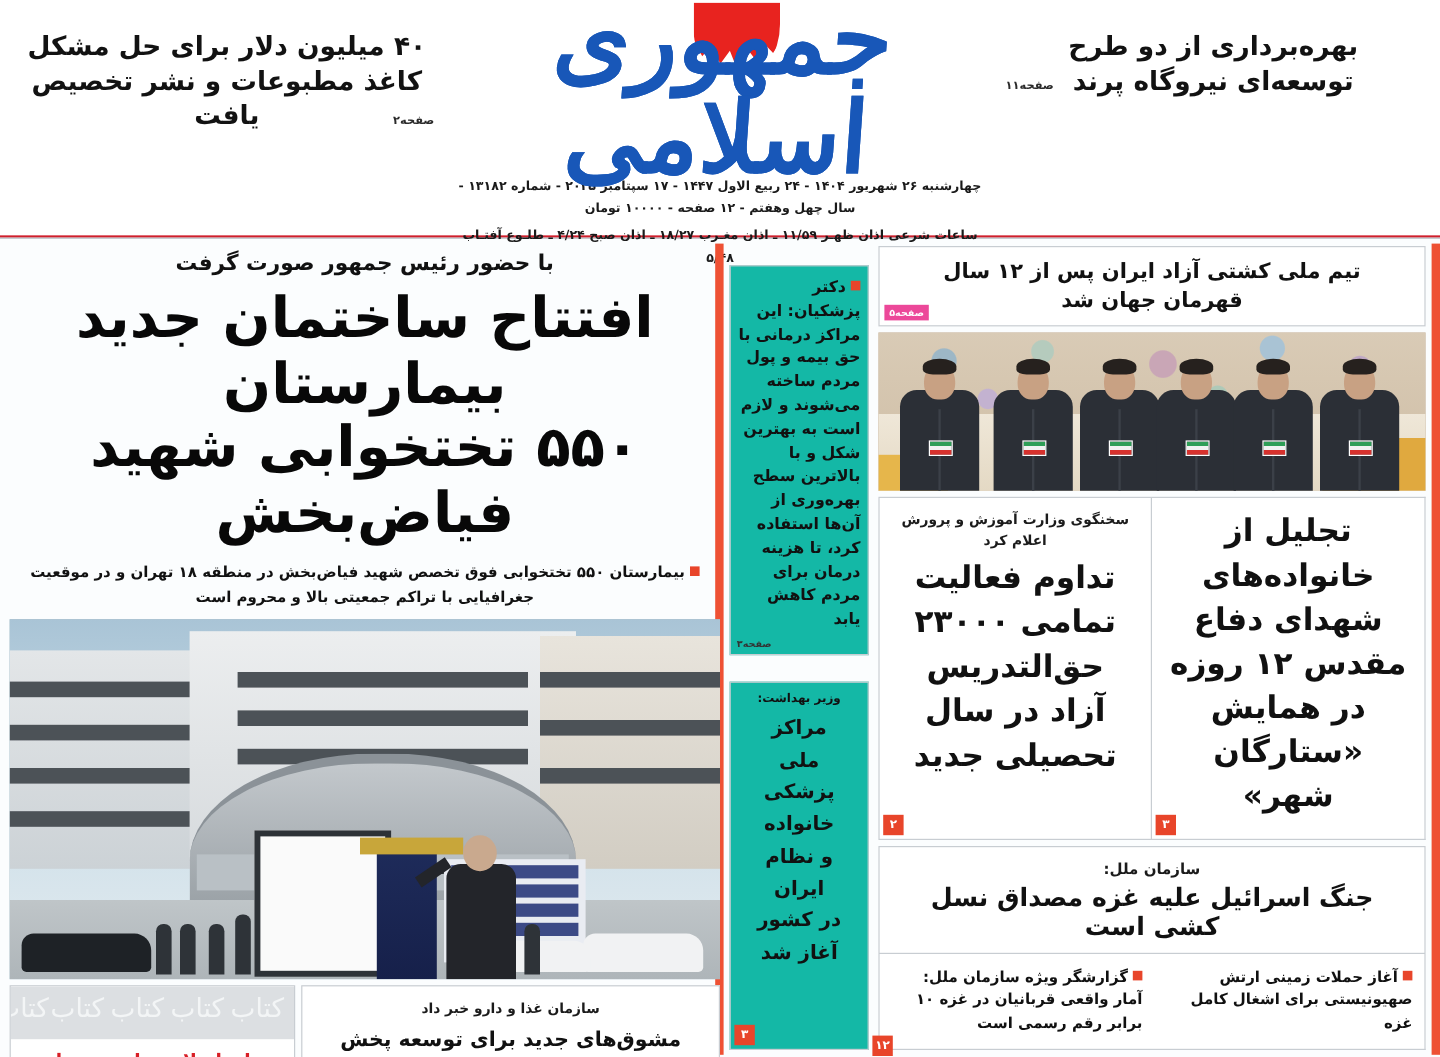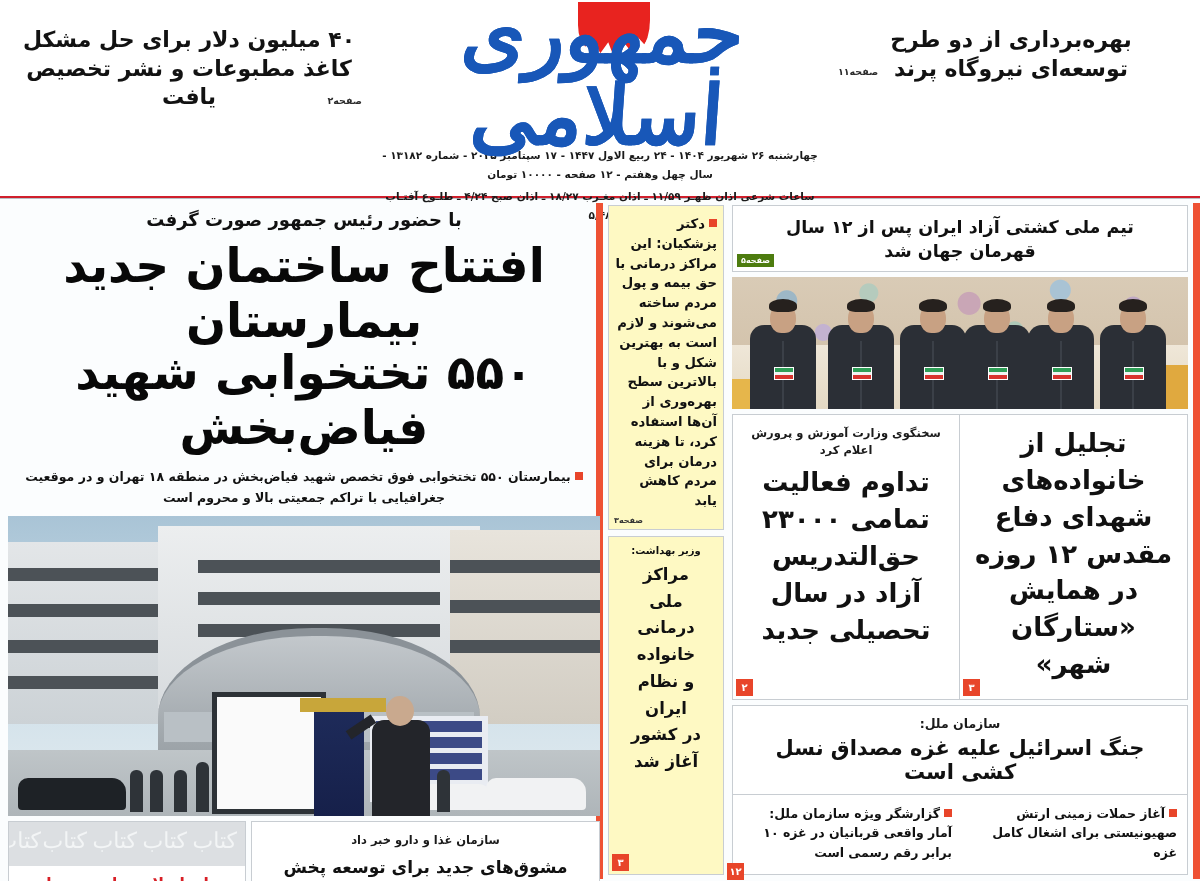--- a/index.html
+++ b/index.html
@@ -103,21 +103,21 @@
 
   
   .gaza{margin:0 4px 0;padding:9px 12px 10px;}
   .gaza .kicker{font-size:12.5px;margin-bottom:2px;}
   .gaza h2{margin:0;font-size:21px;font-weight:bold;text-align:center;letter-spacing:-0.5px;}
   .bullets{display:flex;margin:0 4px;border:1px solid #c8cdd2;border-top:none;background:#fff;position:relative;padding:9px 10px 12px;gap:16px;}
   .bullet{flex:1 1 50%;font-size:12.5px;font-weight:bold;line-height:1.55;text-align:right;letter-spacing:-0.2px;}
   .sq{display:inline-block;width:8px;height:8px;background:#e8452a;margin-left:4px;vertical-align:1px;}
 
   
-  .vert-card{background:#fef9c3;border:1px solid #c8cdd2;position:relative;padding:8px 6px 18px;box-sizing:border-box;text-align:center;}
+  .vert-card{background:#14b8a6;border:1px solid #c8cdd2;position:relative;padding:8px 6px 18px;box-sizing:border-box;text-align:center;margin-top:16px;}
   .vert-quote{font-size:13.2px;font-weight:bold;line-height:1.5;text-align:right;letter-spacing:-0.3px;}
   .vert-kicker{font-size:10px;font-weight:bold;margin-bottom:6px;}
   .vert-word{font-size:16.5px;font-weight:bold;line-height:1.62;letter-spacing:-0.3px;}
 
   
   .lead-kicker{font-size:18px;font-weight:bold;text-align:center;letter-spacing:-0.4px;margin:4px 0 8px;}
   .lead-head{
     font-size:47px;font-weight:bold;text-align:center;line-height:1.18;letter-spacing:-1.6px;margin:0 0 10px;color:#080808;
   }
   .lead-sub{font-size:12.5px;font-weight:bold;text-align:center;line-height:1.7;letter-spacing:-0.2px;padding:0 6px 8px;}
@@ -185,21 +185,21 @@
   <div class="rule-red"></div>
   <div class="rule-grey"></div>
 
   <div class="body-area">
     <div class="cols">
 
       <div class="col-left">
 
         <div class="box" style="margin:0 4px 5px;">
           <div class="sports-cap">تیم ملی کشتی آزاد ایران پس از ۱۲ سال قهرمان جهان شد</div>
-          <div class="pagebadge pb-bl" style="background:#4d7c0f;width:auto;height:auto;padding:2px 4px;font-size:8px;left:4px;bottom:4px;">صفحه۵</div>
+          <div class="pagebadge pb-bl" style="background:#ec4899;width:auto;height:auto;padding:2px 4px;font-size:8px;left:4px;bottom:4px;">صفحه۵</div>
         </div>
 
         <div class="photo-team">
           <div class="carpet"></div>
           <div class="floor"></div>
           <div class="row-back">
             <div class="athlete" style="left:18px;">
                 <span class="head"></span>
                 <span class="zip"></span>
                 <span class="flag"></span>
@@ -294,21 +294,21 @@
           <div class="vert-quote">
             <span class="sq"></span><span>دکتر پزشکیان: این مراکز درمانی با حق بیمه و پول مردم ساخته می‌شوند و لازم است به بهترین شکل و با بالاترین سطح بهره‌وری از آن‌ها استفاده کرد، تا هزینه درمان برای مردم کاهش یابد</span>
           </div>
           <div class="pagebadge pb-bl" style="background:none;color:#333;font-size:8px;width:auto;height:auto;padding:1px 2px;">صفحه۳</div>
         </div>
 
         <div class="vert-card" style="flex:1 1 auto;">
           <div class="vert-kicker">وزیر بهداشت:</div>
           <div class="vert-word">مراکز</div>
           <div class="vert-word">ملی</div>
-          <div class="vert-word">درمانی</div>
+          <div class="vert-word">پزشکی</div>
           <div class="vert-word">خانواده</div>
           <div class="vert-word">و نظام</div>
           <div class="vert-word">ایران</div>
           <div class="vert-word">در کشور</div>
           <div class="vert-word">آغاز شد</div>
           <div class="pagebadge pb-bl">۳</div>
         </div>
       </div>
 
       <div class="col-right">

